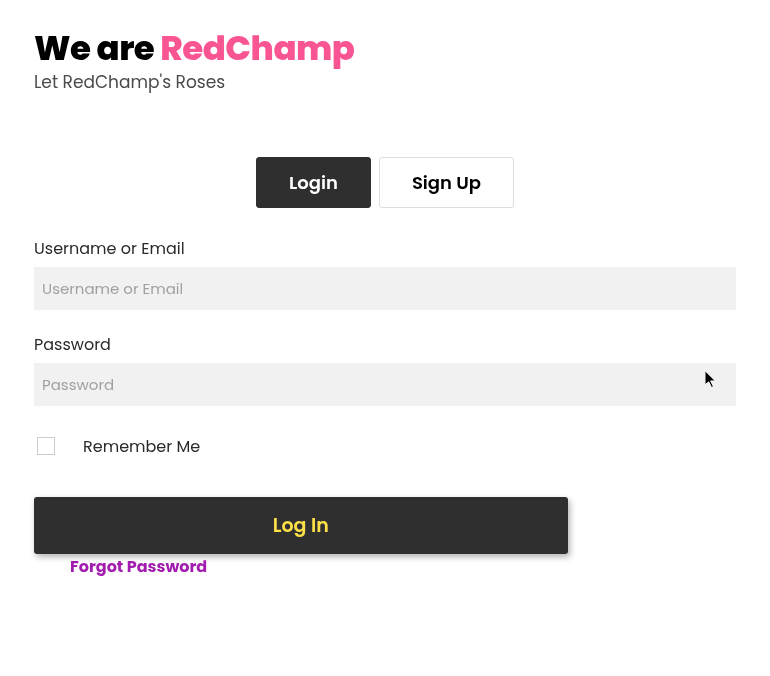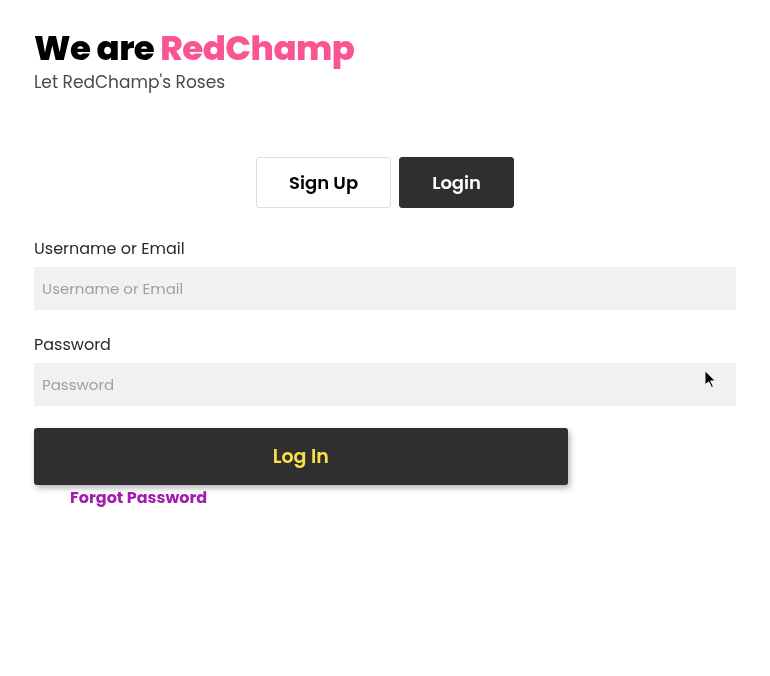--- a/index.html
+++ b/index.html
@@ -128,31 +128,35 @@
 
 <h1 class="heading">
   <span>We are </span><span class="brand">RedChamp</span>
 </h1>
 
 <p class="tagline">
   <span>Let RedChamp's Roses</span><br>
 </p>
 
 <div class="tabs">
+  <button class="tab active">Login</button>
   <button class="tab">Sign Up</button>
-  <button class="tab active">Login</button>
 </div>
 
 <div class="form">
   <label class="field-label">Username or Email</label>
   <input type="text" class="text-input" placeholder="Username or Email" style="">
 
   <label class="field-label">Password</label>
   <input type="password" class="text-input" placeholder="Password" style="">
 
+  <div class="remember-row">
+    <div class="checkbox"></div>
+    <span class="remember-label">Remember Me</span>
+  </div>
 
   <button class="submit-btn">Log In</button>
 
   <a class="forgot">Forgot Password</a>
 </div>
 
 <svg class="cursor" viewBox="0 0 16 20">
   <path d="M0,0 L0,15 L4,12 L7,18 L9,17 L6,11 L11,11 Z" fill="#000" stroke="#fff" stroke-width="1"></path>
 </svg>
 

